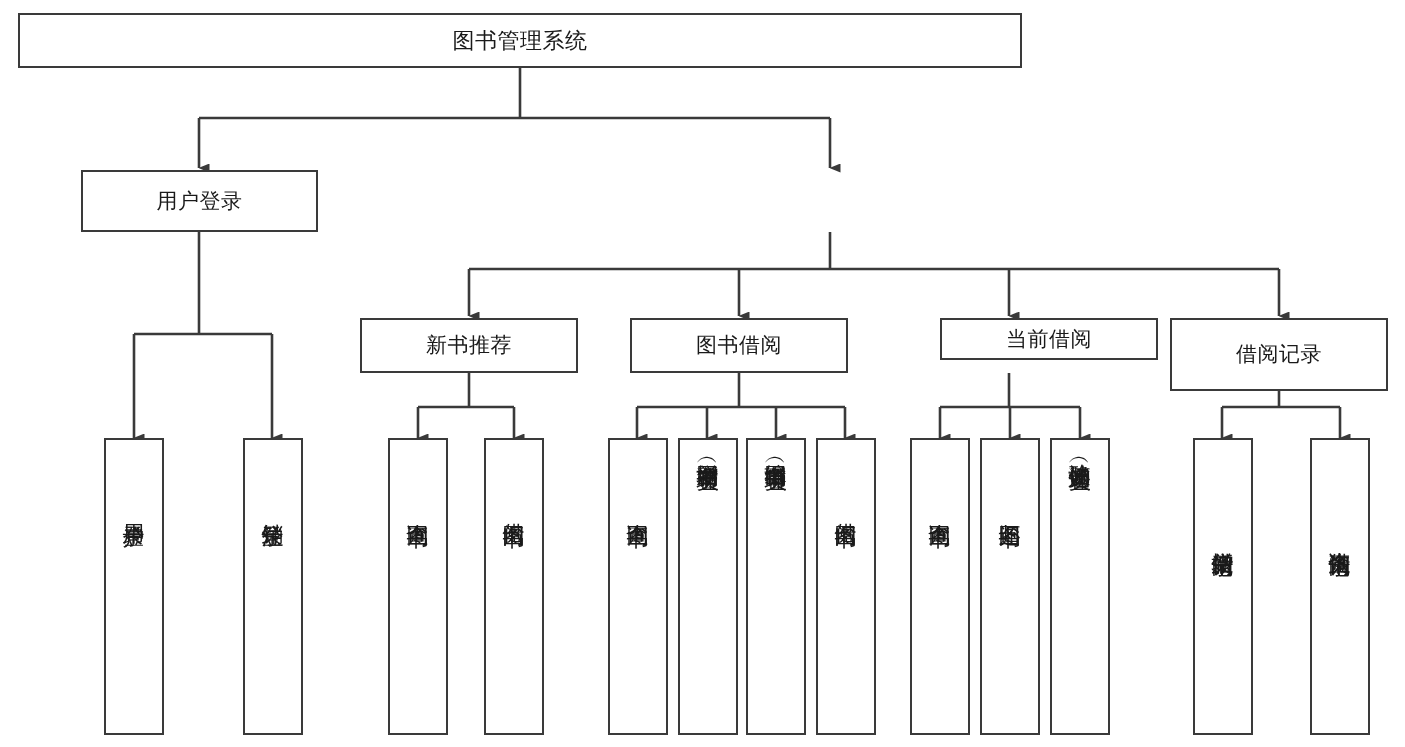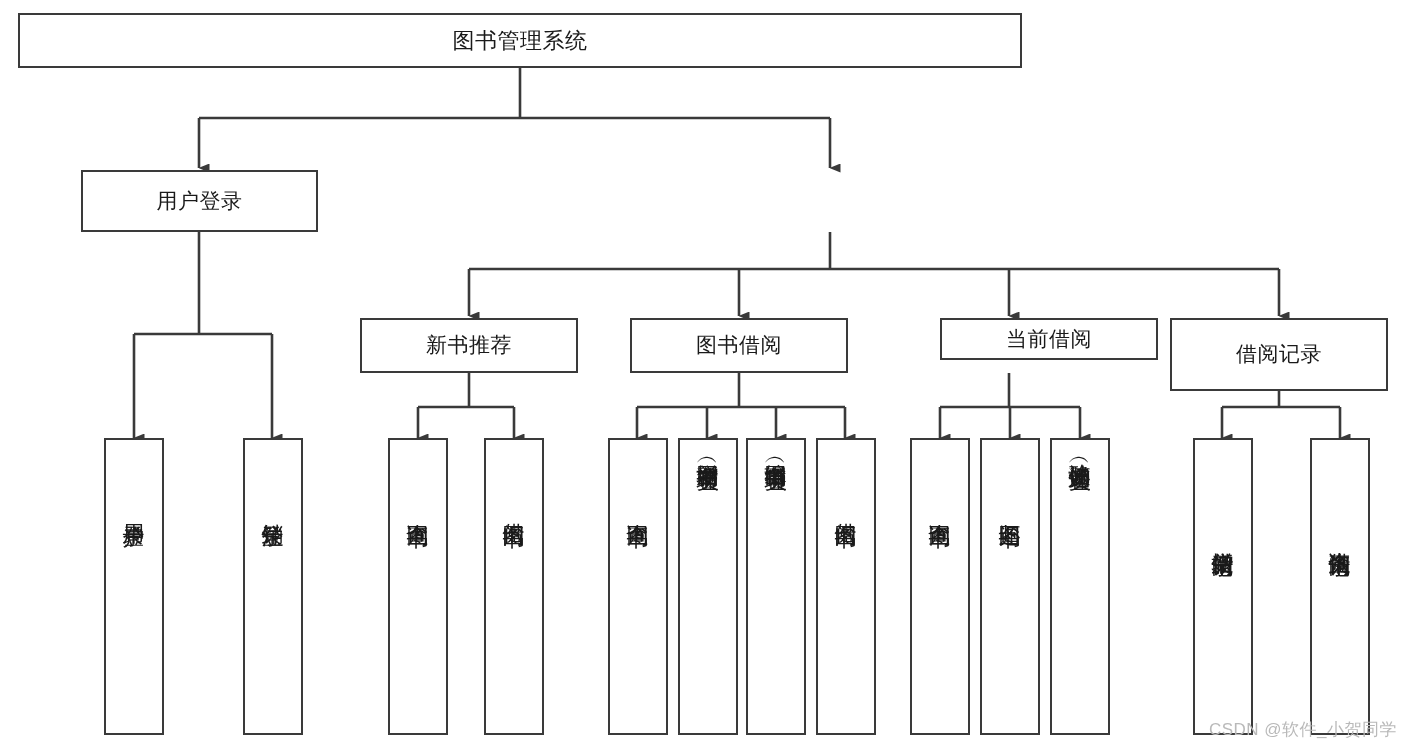--- a/index.html
+++ b/index.html
@@ -189,14 +189,13 @@
     <span class="label">确认归还（管理员）</span>
   </div>
 
   <div class="node vertical midsmall" style="left:1193px; top:438px; width:60px; height:297px;">
     <span class="label">新增借阅记录</span>
   </div>
   <div class="node vertical midsmall" style="left:1310px; top:438px; width:60px; height:297px;">
     <span class="label">查询借阅记录</span>
   </div>
 
-  <div id="watermark">CSDN @软件_小贺同学</div>
 </div>
 
 </body></html>

